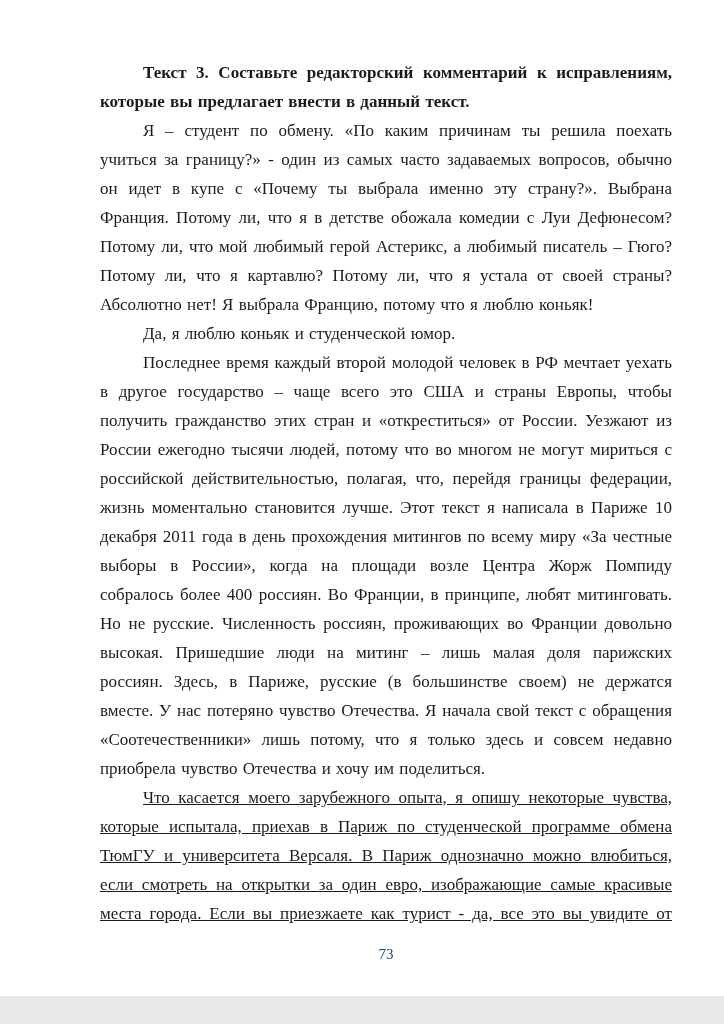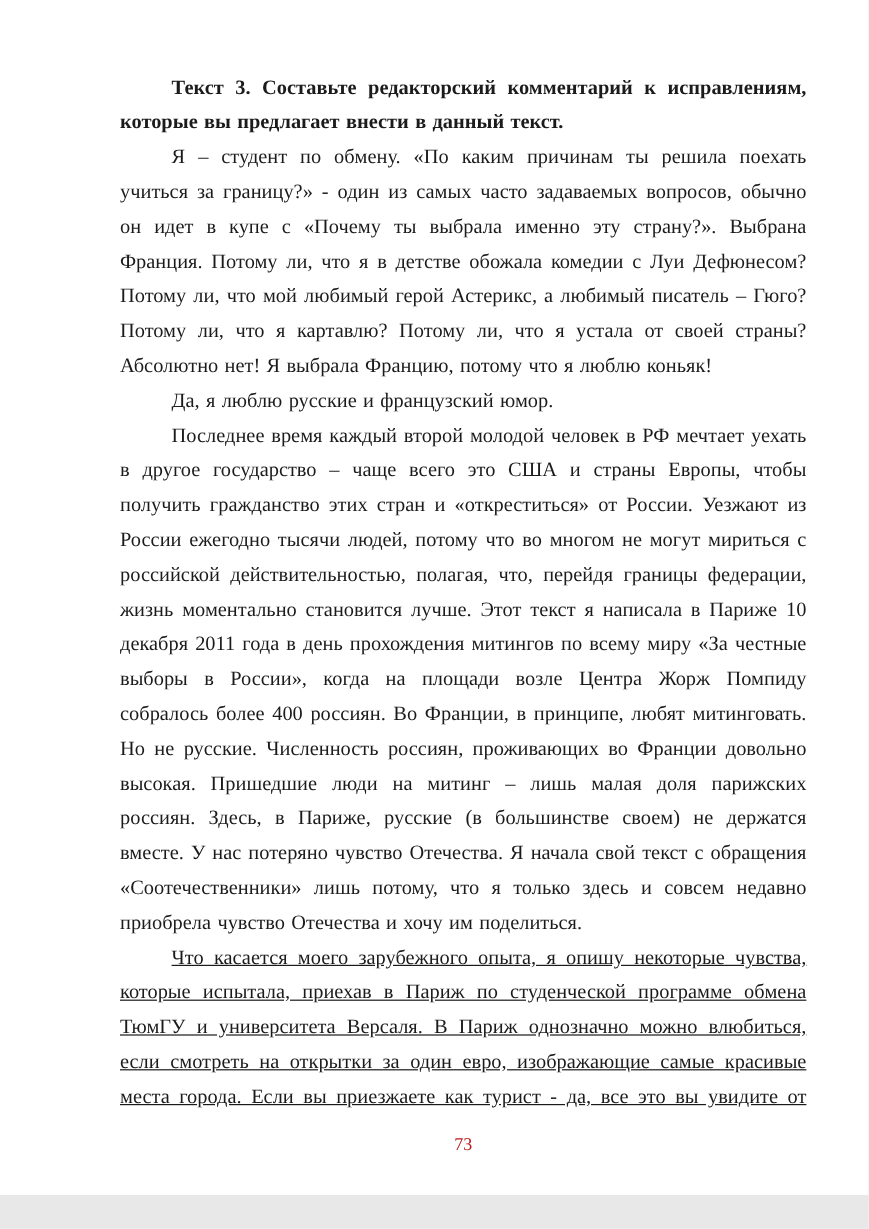--- a/index.html
+++ b/index.html
@@ -41,28 +41,28 @@
     text-decoration: underline;
   }
   .page-number {
     position: absolute;
     left: 100px;
     width: 572px;
     top: 944px;
     text-align: center;
     font-size: 15px;
     line-height: 20px;
-    color: #b91c1c;
+    color: #0c4a6e;
   }
 </style>
 </head>
 <body>
 
 <div class="page">
   <div class="text-block">
     <p class="heading">Текст 3. Составьте редакторский комментарий к исправлениям, которые вы предлагает внести в данный текст.</p>
     <p>Я – студент по обмену. «По каким причинам ты решила поехать учиться за границу?» - один из самых часто задаваемых вопросов, обычно он идет в купе с «Почему ты выбрала именно эту страну?». Выбрана Франция. Потому ли, что я в детстве обожала комедии с Луи Дефюнесом? Потому ли, что мой любимый герой Астерикс, а любимый писатель – Гюго? Потому ли, что я картавлю? Потому ли, что я устала от своей страны? Абсолютно нет! Я выбрала Францию, потому что я люблю коньяк!</p>
-    <p>Да, я люблю русские и французский юмор.</p>
+    <p>Да, я люблю коньяк и студенческой юмор.</p>
     <p>Последнее время каждый второй молодой человек в РФ мечтает уехать в другое государство – чаще всего это США и страны Европы, чтобы получить гражданство этих стран и «откреститься» от России. Уезжают из России ежегодно тысячи людей, потому что во многом не могут мириться с российской действительностью, полагая, что, перейдя границы федерации, жизнь моментально становится лучше. Этот текст я написала в Париже 10 декабря 2011 года в день прохождения митингов по всему миру «За честные выборы в России», когда на площади возле Центра Жорж Помпиду собралось более 400 россиян. Во Франции, в принципе, любят митинговать. Но не русские. Численность россиян, проживающих во Франции довольно высокая. Пришедшие люди на митинг – лишь малая доля парижских россиян. Здесь, в Париже, русские (в большинстве своем) не держатся вместе. У нас потеряно чувство Отечества. Я начала свой текст с обращения «Соотечественники» лишь потому, что я только здесь и совсем недавно приобрела чувство Отечества и хочу им поделиться.</p>
     <p class="continued">Что касается моего зарубежного опыта, я опишу некоторые чувства, которые испытала, приехав в Париж по студенческой программе обмена ТюмГУ и университета Версаля. В Париж однозначно можно влюбиться, если смотреть на открытки за один евро, изображающие самые красивые места города. Если вы приезжаете как турист - да, все это вы увидите от</p>
   </div>
   <div class="page-number">73</div>
 </div>
 
 </body></html>

